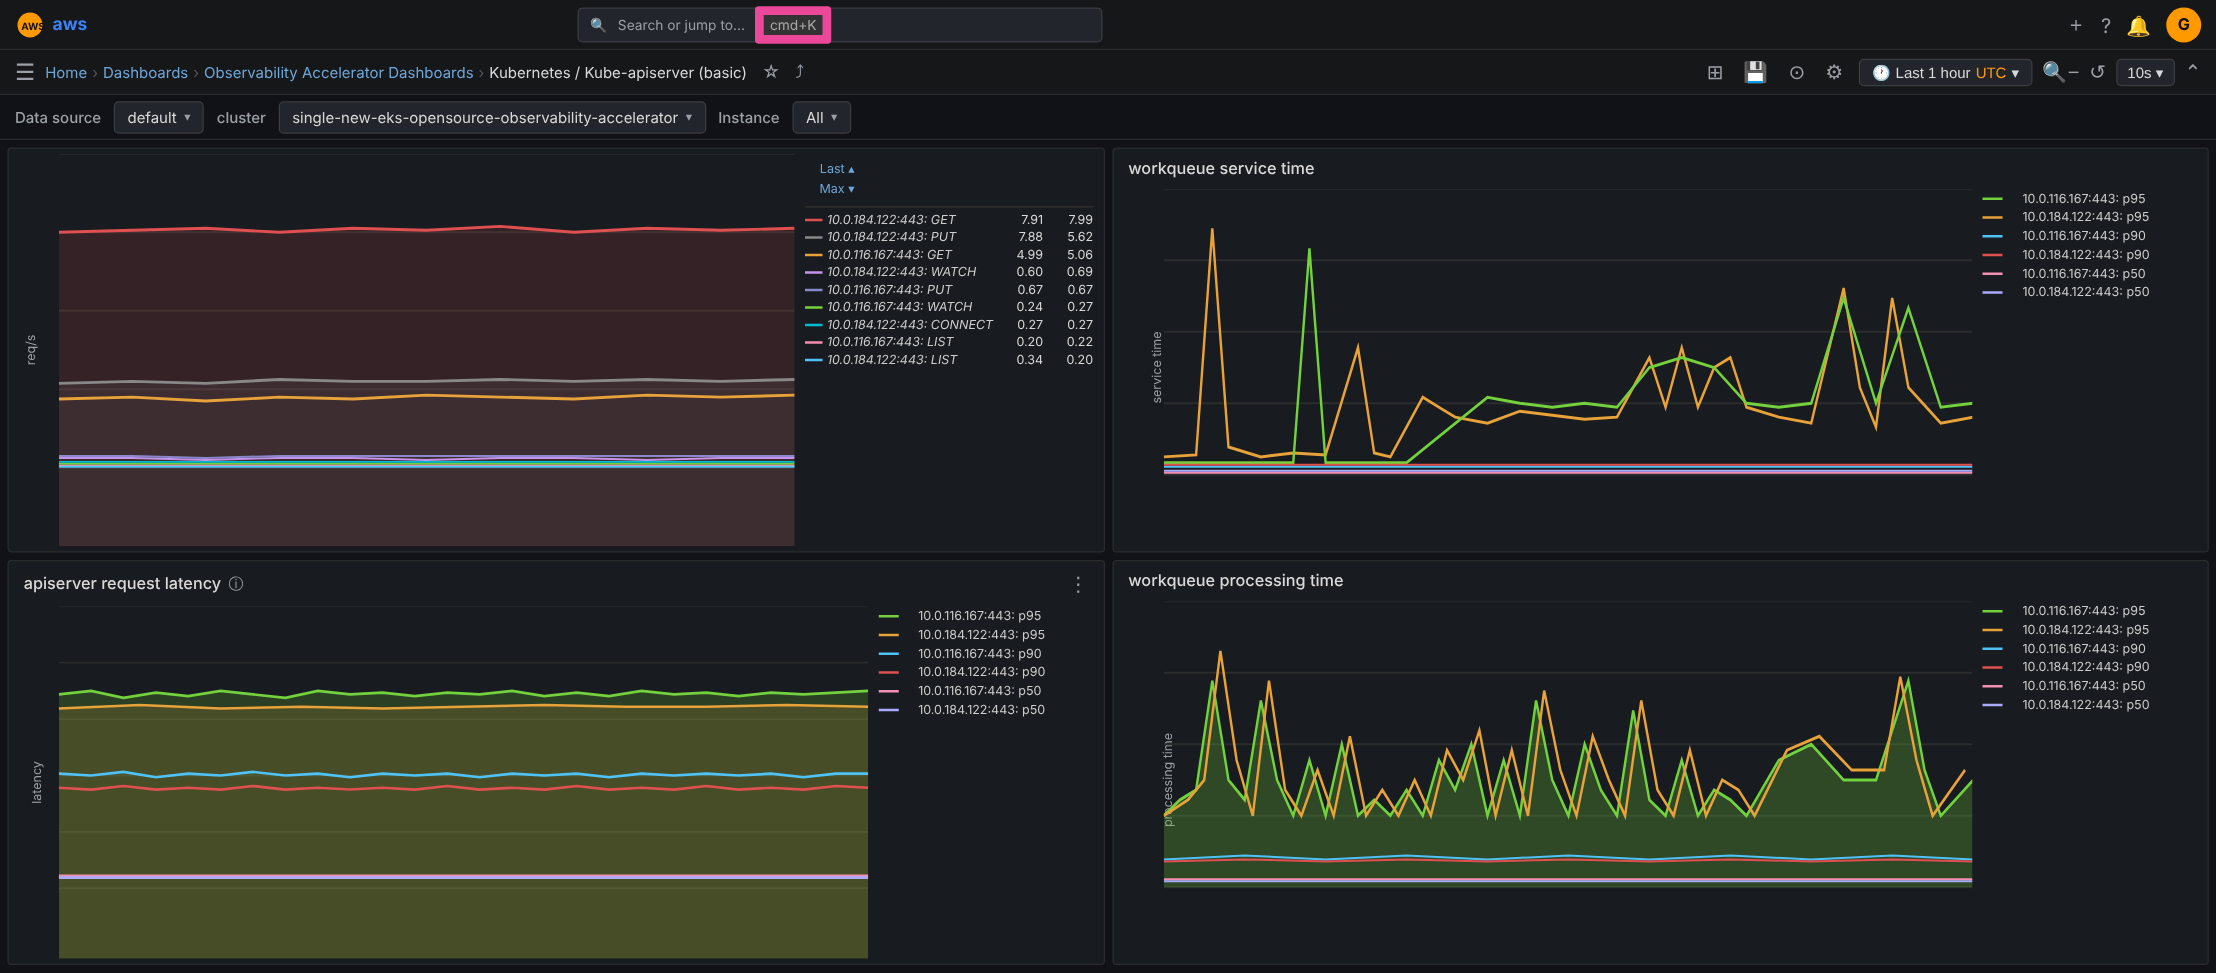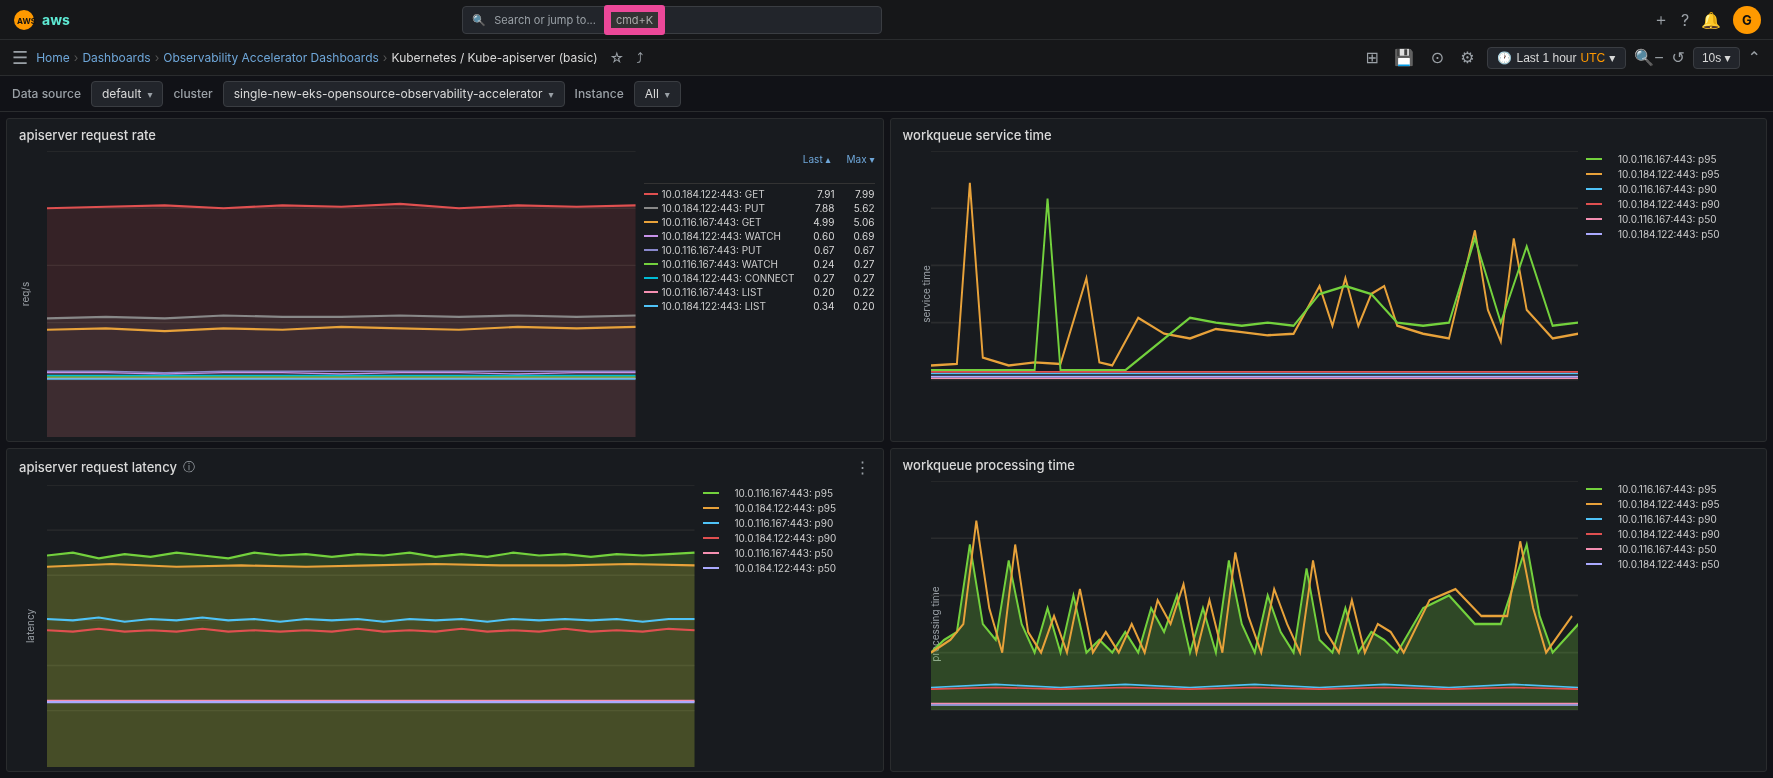--- a/index.html
+++ b/index.html
@@ -20,21 +20,21 @@
       background: #161719;
       height: 40px;
       padding: 0 12px;
       border-bottom: 1px solid #2a2c2e;
       gap: 12px;
     }
     .aws-logo {
       display: flex;
       align-items: center;
       gap: 6px;
-      color: #5eead4;
+      color: #3b82f6;
       font-weight: bold;
       font-size: 14px;
     }
     .aws-logo svg { width: 24px; height: 24px; }
     .search-bar {
       flex: 1;
       max-width: 420px;
       background: #22252b;
       border: 1px solid #3a3d42;
       border-radius: 4px;
@@ -258,38 +258,39 @@
       color: #d9d9d9;
       padding: 2px 0 2px 8px;
       overflow-y: auto;
     }
     .legend-header {
       display: flex;
       gap: 4px;
       font-size: 10px;
       color: #6ea6d8;
       margin-bottom: 4px;
-      padding-bottom: 18px;
+      padding-bottom: 8px;
       border-bottom: 1px solid #333;
+      flex-direction: column;
     }
     .legend-header .lh-name { flex: 1; }
     .legend-header .lh-val { width: 40px; text-align: right; }
     .legend-item {
       display: flex;
       align-items: center;
       gap: 4px;
       margin-bottom: 2px;
       font-size: 10px;
     }
     .legend-color {
       width: 14px;
       height: 2px;
       flex-shrink: 0;
     }
-    .legend-name { flex: 1; color: #ccc; }
+    .legend-name { flex: 1; color: #ccc; font-style: italic; }
     .legend-val { width: 36px; text-align: right; color: #d9d9d9; }
 
     
     .wq-legend {
       min-width: 180px;
       font-size: 10px;
       color: #d9d9d9;
       padding: 2px 0 2px 8px;
     }
     .wq-legend-item {
@@ -376,23 +377,20 @@
   <span class="filter-label">Instance</span>
   <div class="filter-select">
     <span>All</span>
     <span class="arrow">▾</span>
   </div>
 </div>
 
 <div class="dashboard">
 
   <div class="panel">
-    <div class="panel-header">
-      <span class="panel-title">apiserver request rate</span>
-    </div>
     <div class="panel-body">
       <div class="chart-area">
         <div class="y-axis-label">req/s</div>
         <div class="chart-inner">
           <svg class="chart-svg" viewBox="0 0 500 200" preserveAspectRatio="none">
 
             <line x1="0" y1="160" x2="500" y2="160" class="grid-line"></line>
             <line x1="0" y1="120" x2="500" y2="120" class="grid-line"></line>
             <line x1="0" y1="80" x2="500" y2="80" class="grid-line"></line>
             <line x1="0" y1="40" x2="500" y2="40" class="grid-line"></line>

